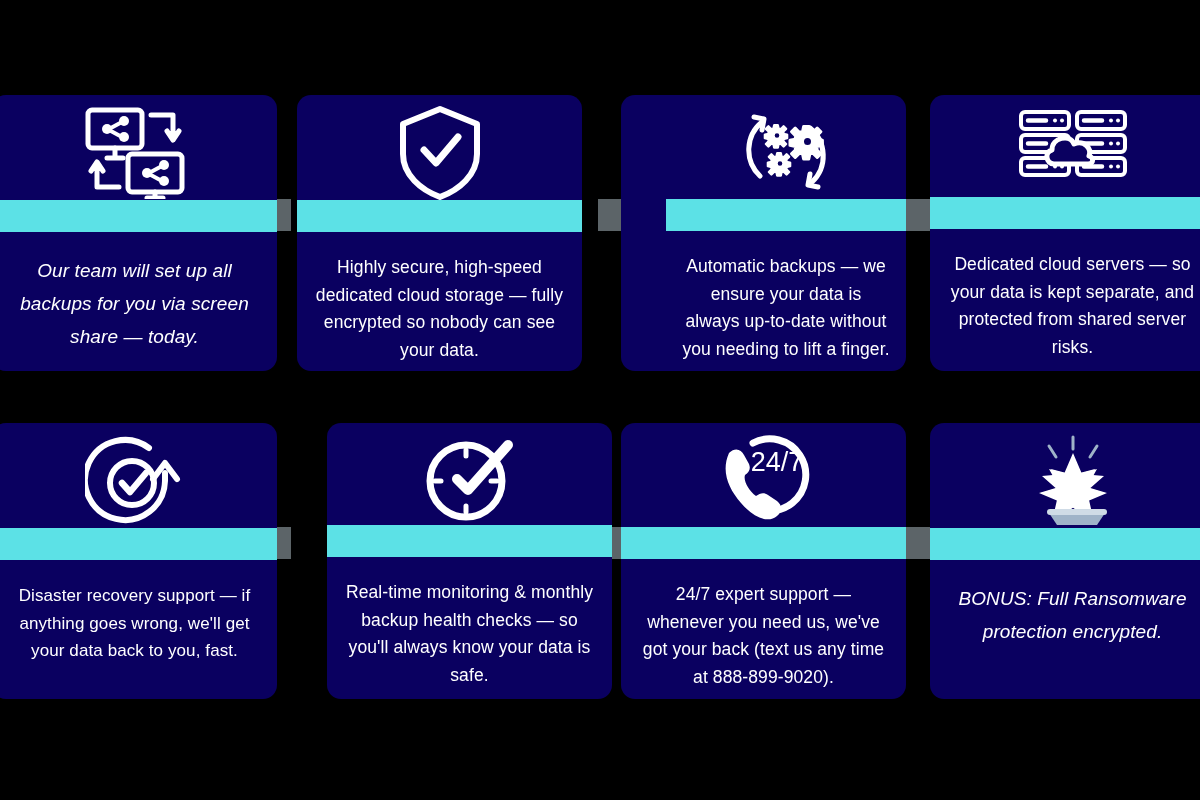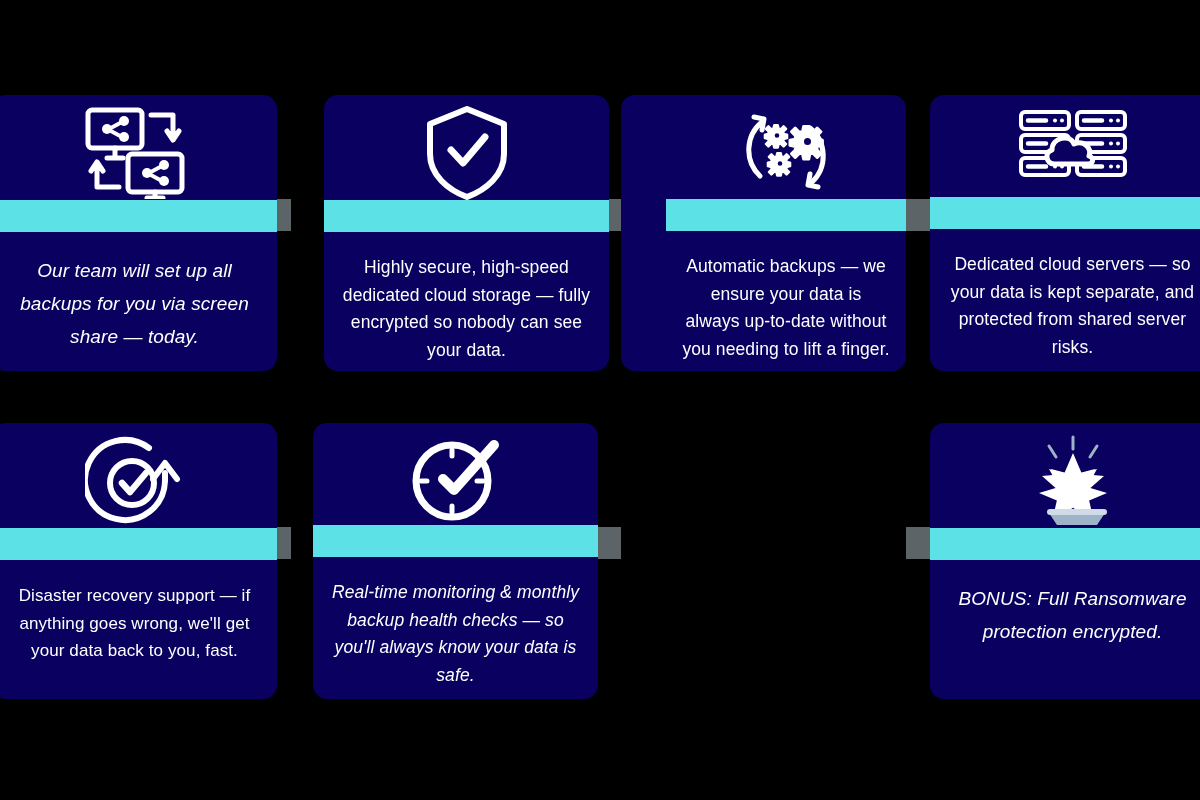--- a/index.html
+++ b/index.html
@@ -27,26 +27,26 @@
     height: 276px;
     background: #0a0060;
     border-radius: 14px;
     overflow: hidden;
     display: flex;
     flex-direction: column;
   }
 
   
   .card.c0 { left: -8px;  top: 95px; }
-  .card.c1 { left: 324px; top: 95px; align-items: center; }
+  .card.c1 { left: 297px; top: 95px; align-items: center; }
   .card.c2 { left: 621px; top: 95px; padding-left: 45px; }
   .card.c3 { left: 930px; top: 95px; }
   
   .card.c4 { left: -8px;  top: 423px; }
-  .card.c5 { left: 313px; top: 423px; font-style: italic; }
+  .card.c5 { left: 327px; top: 423px; }
   .card.c6 { left: 621px; top: 423px; }
   .card.c7 { left: 930px; top: 423px; }
 
   
   .gap-nub {
     position: absolute;
     width: 14px;
     height: 32px;
     background: #5c6468;
     z-index: 0;
@@ -247,20 +247,35 @@
           <path d="M33 46 L44 57 L84 12" stroke-width="10" stroke="#ffffff"></path>
         </svg>
       </span>
     </div>
     <div class="accent-band"></div>
     <div class="card-body">
       <p class="card-text">Real-time monitoring &amp; monthly backup health checks — so you'll always know your data is safe.</p>
     </div>
   </div>
 
+  <div class="card c6">
+    <div class="card-icon-area">
+      <span>
+        <svg width="98" height="94" viewBox="0 0 98 94" fill="none">
+          <path d="M38 10 A36 36 0 1 1 29 67" stroke="#ffffff" stroke-width="7" fill="none" stroke-linecap="round"></path>
+          <path d="M14 20 C20 14 26 16 29 22 L34 31 C36 36 34 39 30 42 C28 48 34 58 41 63 C45 60 49 59 53 62 L62 68 C67 72 68 78 62 83 C53 91 38 84 26 70 C13 55 6 38 14 20 Z" fill="#ffffff"></path>
+          <text x="62" y="38" text-anchor="middle" fill="#ffffff" font-family="Liberation Sans, sans-serif" font-size="27" font-weight="400">24/7</text>
+        </svg>
+      </span>
+    </div>
+    <div class="accent-band"></div>
+    <div class="card-body">
+      <p class="card-text">24/7 expert support — whenever you need us, we've got your back (text us any time at 888-899-9020).</p>
+    </div>
+  </div>
 
   <div class="card c7">
     <div class="card-icon-area">
       <span>
         <svg width="108" height="96" viewBox="0 0 108 96" fill="none">
           <g stroke="#9fb3c8" stroke-width="3" stroke-linecap="round">
             <path d="M54 4 L54 16"></path>
             <path d="M30 13 L37 24"></path>
             <path d="M78 13 L71 24"></path>
           </g>

